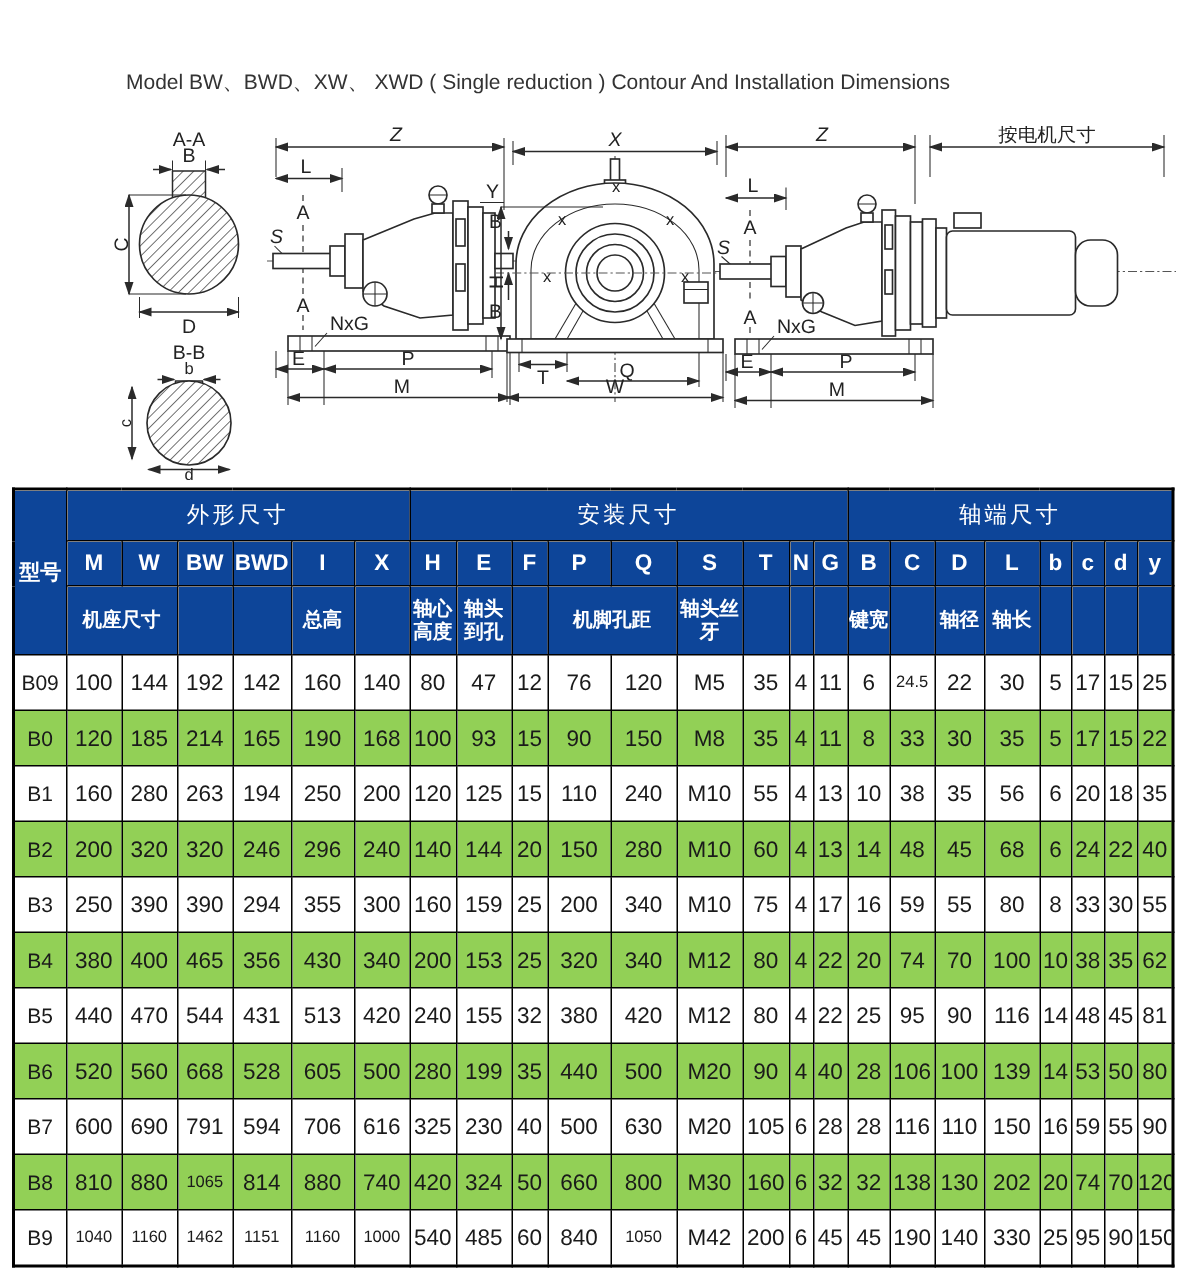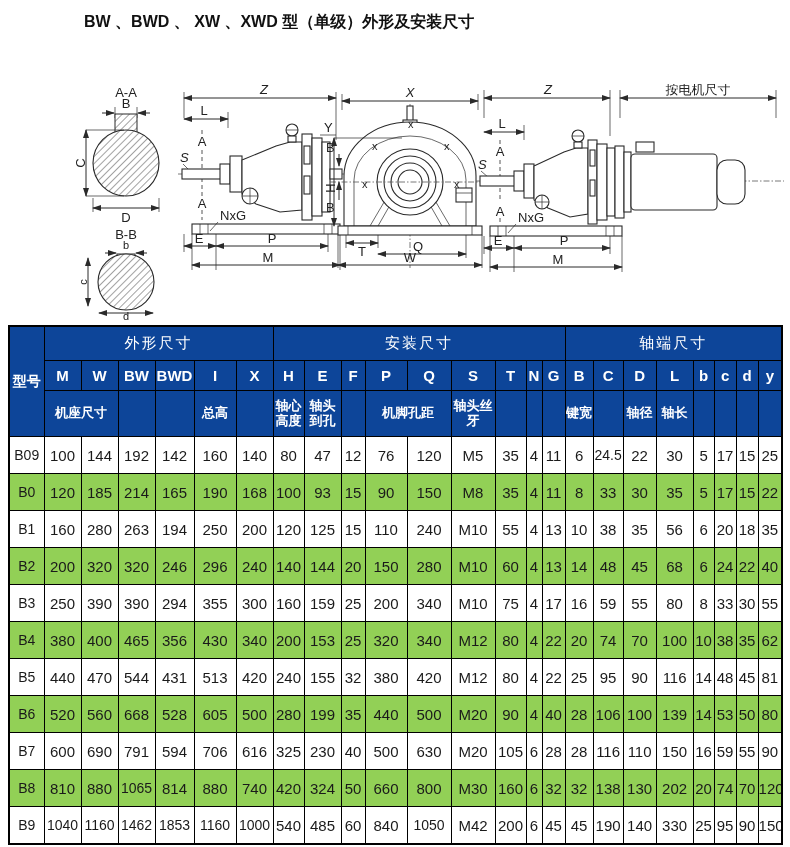--- a/index.html
+++ b/index.html
@@ -20,29 +20,29 @@
   table{position:absolute;left:8px;top:325px;width:774px;border-collapse:collapse;
         table-layout:fixed;border:2px solid #000;}
   th,td{border:1px solid #000;text-align:center;vertical-align:middle;padding:0;overflow:hidden;}
   thead th{background:#0d4599;color:#fff;font-weight:bold;}
   th.group{font-size:15px;font-weight:normal;height:33px;letter-spacing:2px;}
   th.colh{font-size:15px;height:29px;}
   th.subh{font-size:13px;height:45px;line-height:1.15;}
   th.modelh{font-size:14px;}
   tbody td{font-size:15px;color:#1a1a1a;height:36px;background:#fff;}
   tbody tr.hl td{background:#92d056;}
-  tbody td.sm{font-size:14px;margin-top:37px;}
+  tbody td.sm{font-size:11px;margin-top:37px;}
   tbody td.model{font-size:14px;}
 </style>
 </head>
 <body>
 
 <div class="page">
 
-  <div class="title">BW 、BWD 、 XW 、XWD 型（单级）外形及安装尺寸</div>
+  <div class="subtitle">Model BW、BWD、XW、 XWD ( Single reduction ) Contour And Installation Dimensions</div>
 
   <svg style="left:74px;top:84px" width="112" height="236" viewBox="0 0 112 236">
     <defs>
       <pattern id="hA" patternUnits="userSpaceOnUse" width="5" height="5" patternTransform="rotate(45)">
         <rect width="5" height="5" fill="#fff"></rect>
         <line x1="0" y1="0" x2="0" y2="5" stroke="#555" stroke-width="1.1"></line>
       </pattern>
       <marker id="mA" markerWidth="9" markerHeight="7" refX="8" refY="3" orient="auto-start-reverse" markerUnits="userSpaceOnUse">
         <path d="M0,0L9,3L0,6z" fill="#2a2a2a"></path>
       </marker>
@@ -596,21 +596,21 @@
           <td>20</td>
           <td>74</td>
           <td>70</td>
           <td>120</td>
         </tr>
         <tr>
           <td class="model">B9</td>
           <td class="sm">1040</td>
           <td class="sm">1160</td>
           <td class="sm">1462</td>
-          <td class="sm">1853</td>
+          <td class="sm">1151</td>
           <td class="sm">1160</td>
           <td class="sm">1000</td>
           <td>540</td>
           <td>485</td>
           <td>60</td>
           <td>840</td>
           <td class="sm">1050</td>
           <td>M42</td>
           <td>200</td>
           <td>6</td>

